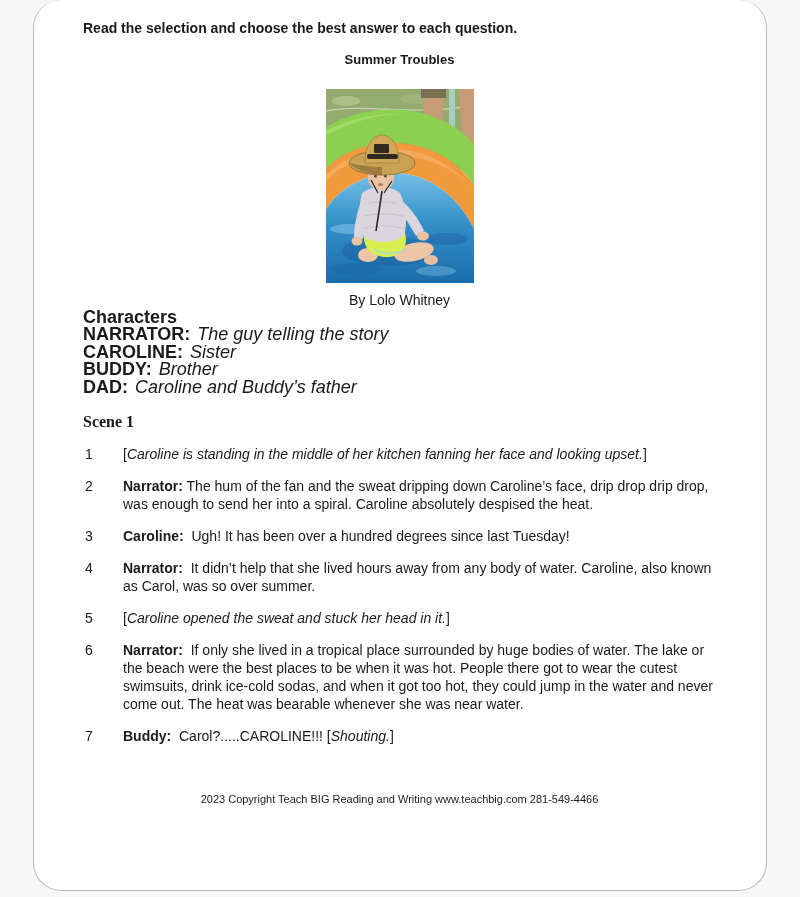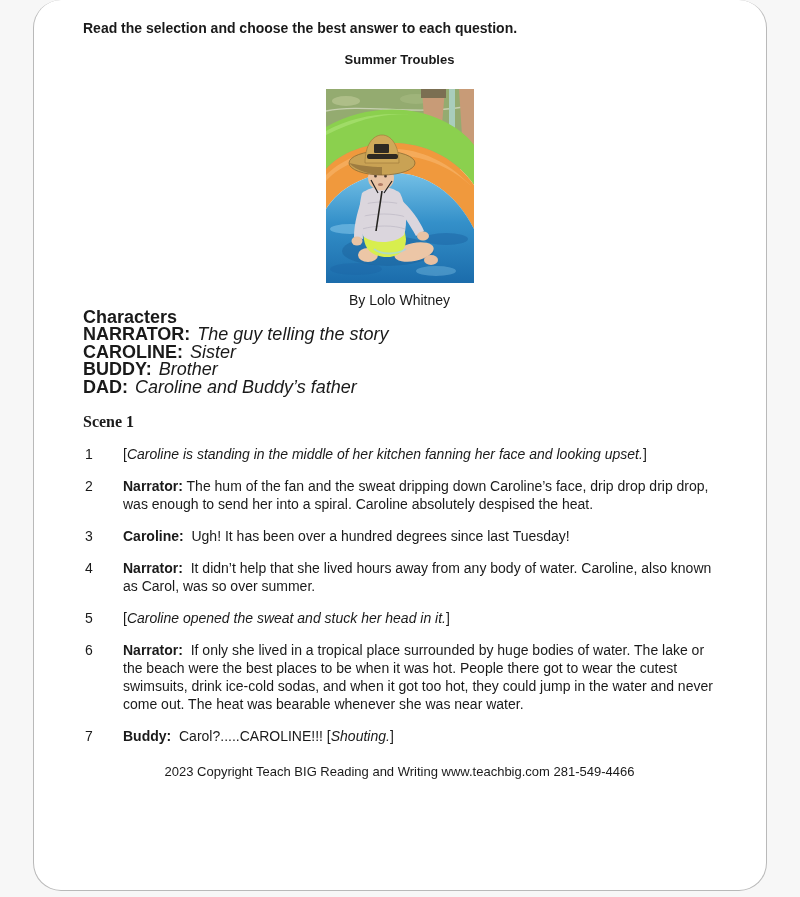--- a/index.html
+++ b/index.html
@@ -79,23 +79,23 @@
     box-sizing:border-box;
   }
   .script-text{
     flex:1;
     white-space:pre-wrap;
   }
   .script-text i{font-style:italic;}
   .script-text b{font-weight:bold;}
   .footer{
     text-align:center;
-    font-size:13px;
+    font-size:11px;
     line-height:16px;
-    margin-top:19px;
+    margin-top:46px;
   }
 </style>
 </head>
 <body>
 
 <div class="page">
   <div class="content">
 
     <p class="instruction">Read the selection and choose the best answer to each question.</p>
 

